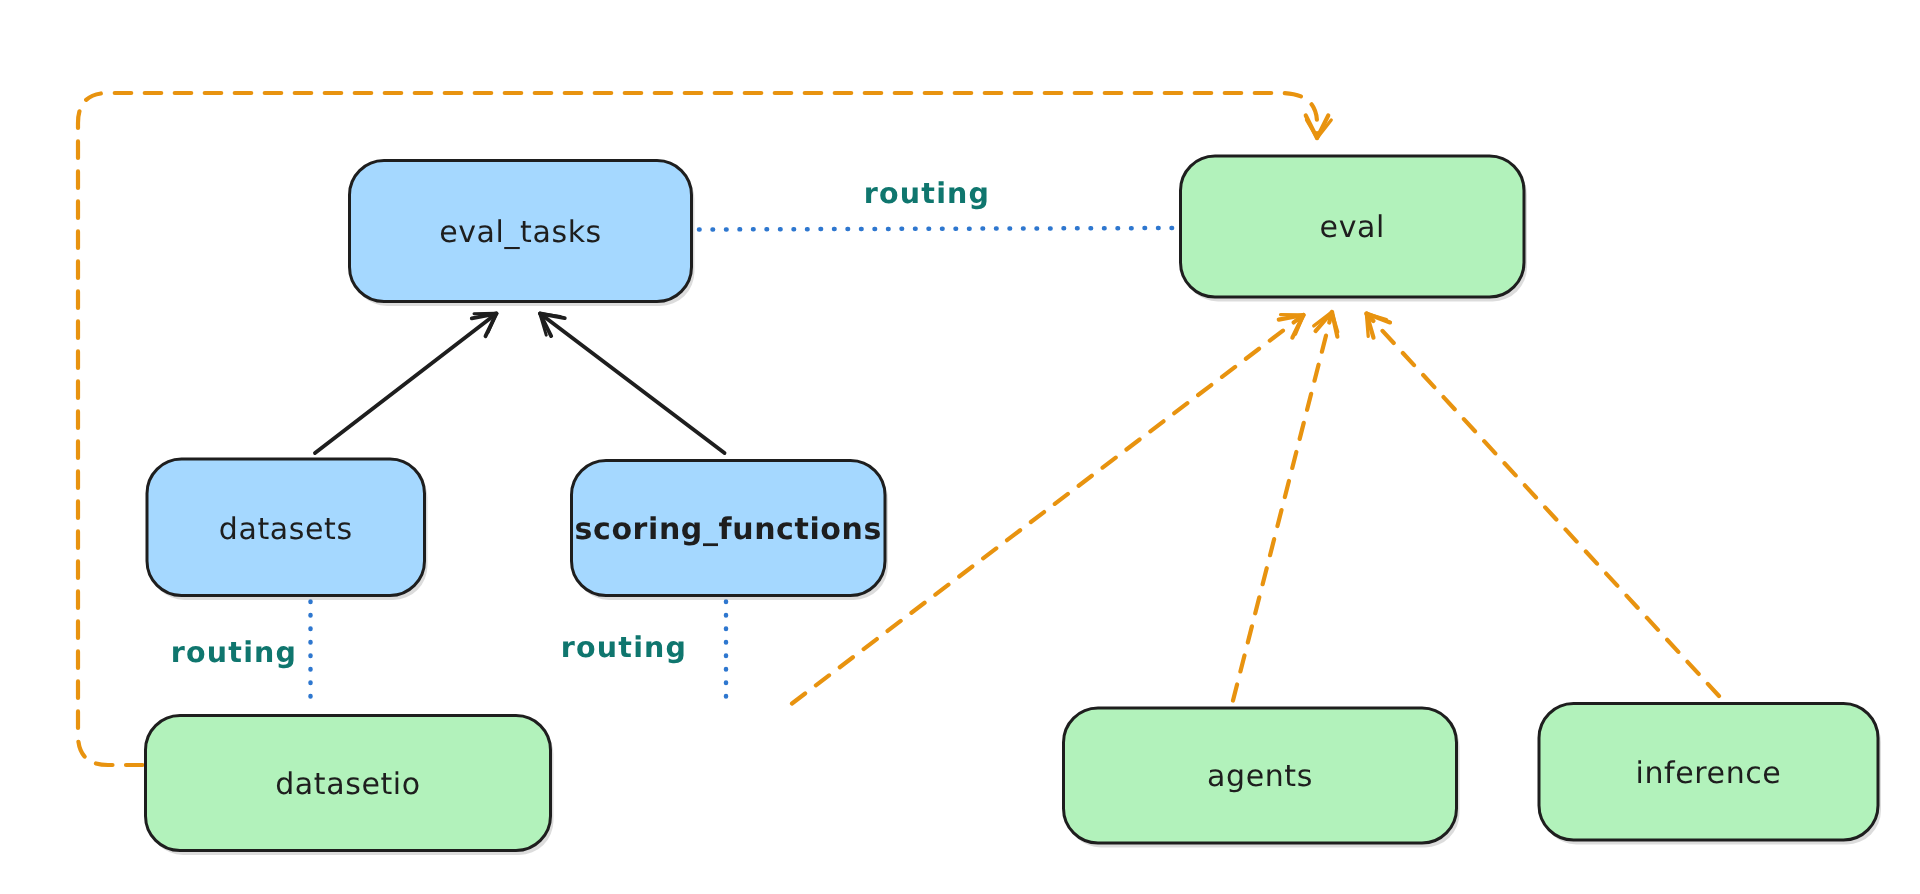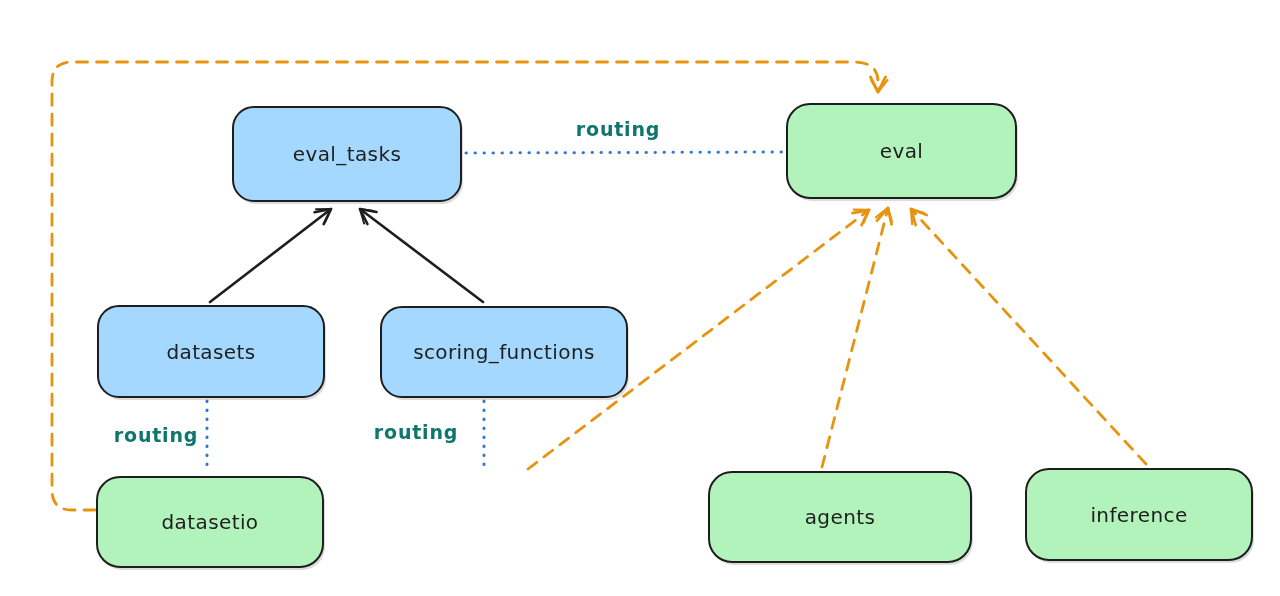--- a/index.html
+++ b/index.html
@@ -42,21 +42,21 @@
     border: 2.6px solid #1e1e1e;
     border-radius: 24px;
     display: flex;
     align-items: center;
     justify-content: center;
     font-size: 20px;
     letter-spacing: 0.4px;
     color: #1e1e1e;
     box-shadow: 2px 3px 0 -1px rgba(130,130,130,0.28);
   }
-  .node-blue  { background: #a5d8ff; border-radius: 22px; }
+  .node-blue  { background: #a5d8ff; }
   .node-green { background: #b2f2bb; }
   .edge-label {
     position: absolute;
     width: 120px;
     text-align: center;
     font-size: 19px;
     font-weight: bold;
     letter-spacing: 0.8px;
     color: #0f766e;
   }
@@ -92,29 +92,29 @@
   </svg>
 
   <div class="node node-blue" style="left:232px; top:106px; width:230px; height:96px;">
     <span>eval_tasks</span>
   </div>
 
   <div class="node node-green" style="left:786px; top:103px; width:231px; height:96px;">
     <span>eval</span>
   </div>
 
-  <div class="node node-blue" style="left:97px; top:305px; width:228px; height:93px;">
+  <div class="node node-blue" style="left:97px; top:305px; width:187px; height:93px;">
     <span>datasets</span>
   </div>
 
-  <div class="node node-blue" style="left:380px; top:306px; width:248px; height:92px;">
+  <div class="node node-blue" style="left:380px; top:306px; width:211px; height:92px;font-weight:bold;">
     <span>scoring_functions</span>
   </div>
 
-  <div class="node node-green" style="left:96px; top:476px; width:228px; height:92px;">
+  <div class="node node-green" style="left:96px; top:476px; width:272px; height:92px;">
     <span>datasetio</span>
   </div>
 
 
   <div class="node node-green" style="left:708px; top:471px; width:264px; height:92px;">
     <span>agents</span>
   </div>
 
   <div class="node node-green" style="left:1025px; top:468px; width:228px; height:93px;">
     <span>inference</span>

